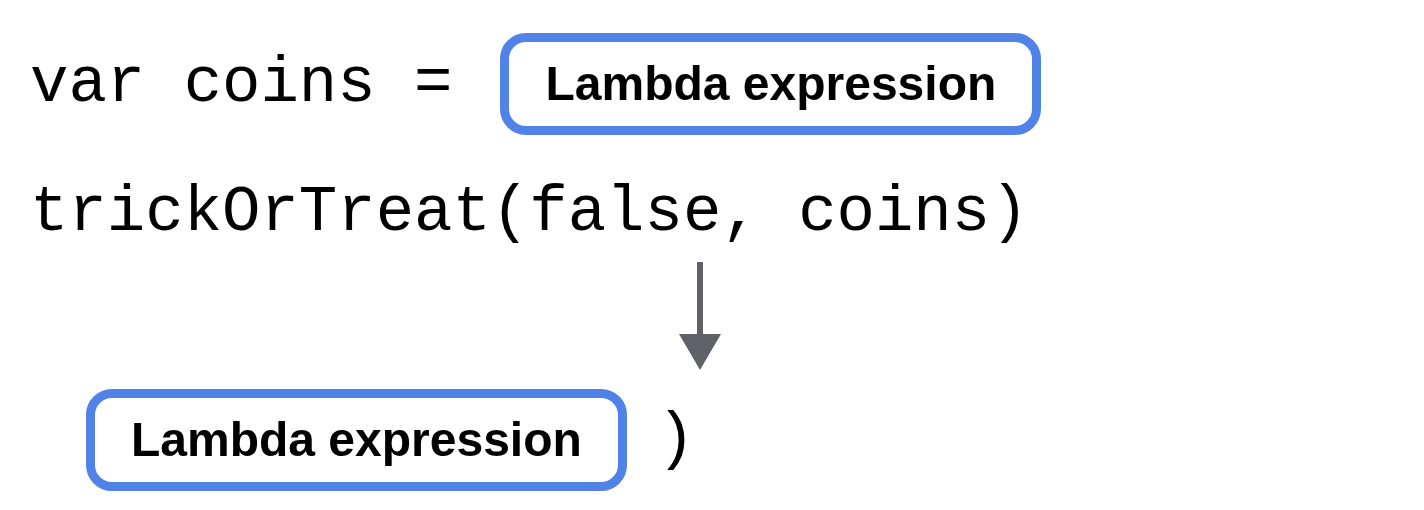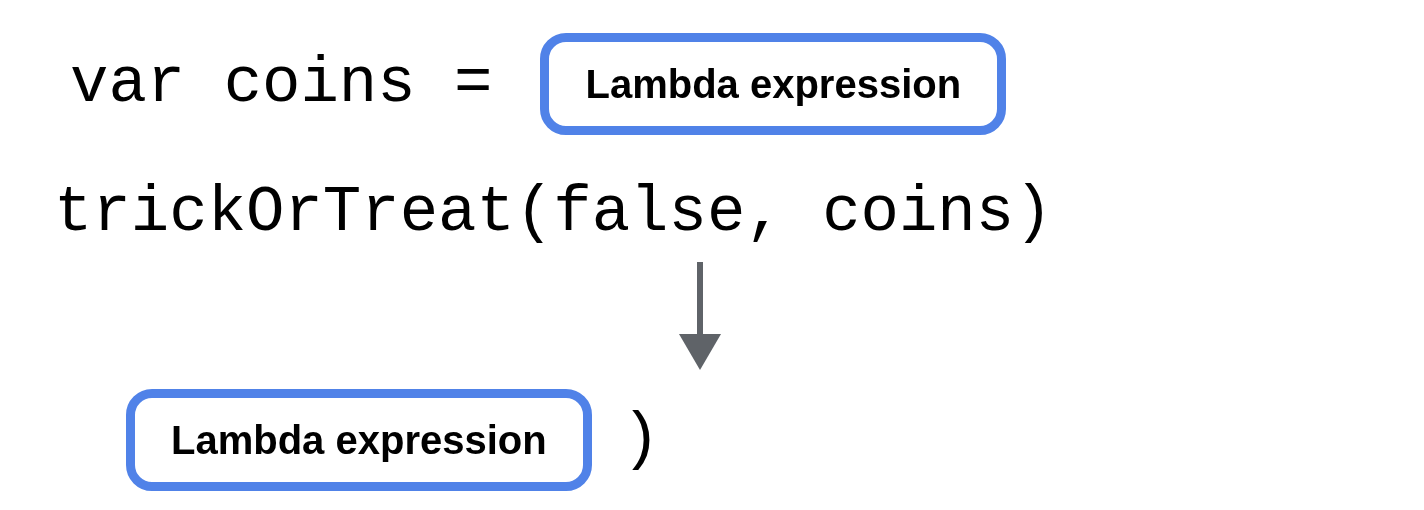--- a/index.html
+++ b/index.html
@@ -19,45 +19,44 @@
   .stage {
     position: relative;
     width: 1424px;
     height: 510px;
     background: var(--background);
   }
   .row {
     position: absolute;
     display: flex;
     align-items: center;
-    margin-left: 40px;
   }
   .row1 { left: 30px; top: 32px;  height: 104px; gap: 48px; }
-  .row2 { left: 14px; top: 165px; height: 96px; }
+  .row2 { left: 30px; top: 165px; height: 96px; }
   .row3 { left: 30px; top: 388px; height: 104px; }
   .code {
     font-family: "Liberation Mono", monospace;
     font-size: 64px;
     line-height: 1;
     color: var(--code-text);
     white-space: pre;
   }
   .callout {
     height: 102px;
     border: 9px solid var(--box-border);
     border-radius: 26px;
     background: var(--background);
     display: flex;
     align-items: center;
     padding: 0 36px;
   }
   .callout-label {
     font-family: "Liberation Sans", sans-serif;
     font-weight: 700;
-    font-size: 40px;
+    font-size: 48px;
     line-height: 1;
     color: var(--label-text);
     white-space: pre;
   }
   .callout-2 { margin-left: 56px; }
   .closing-paren { margin-left: 30px; }
   .arrow-svg {
     position: absolute;
     left: 676px;
     top: 262px;

